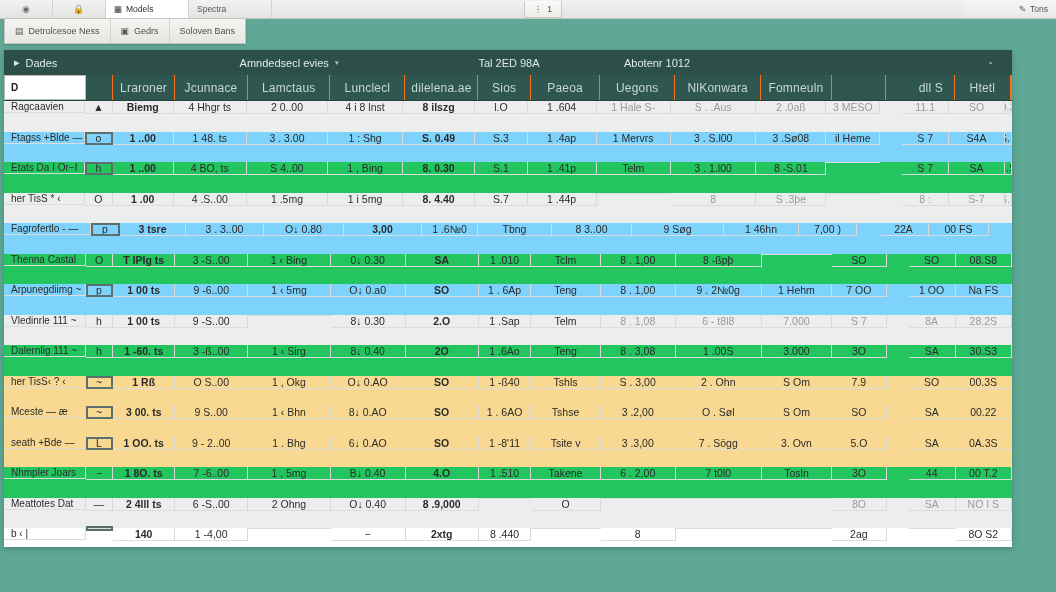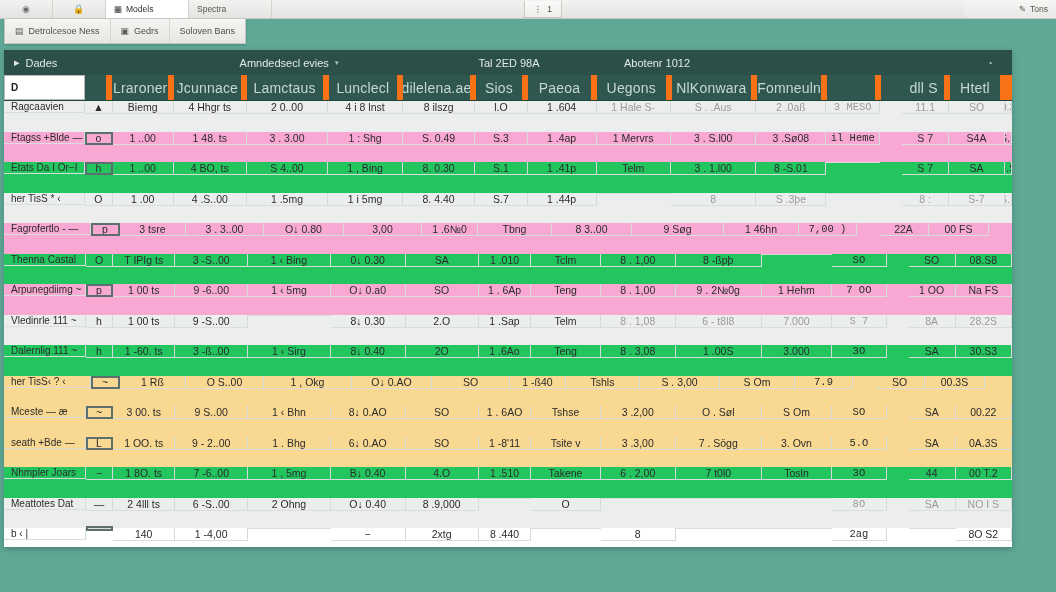--- a/index.html
+++ b/index.html
@@ -83,55 +83,55 @@
   .band-caret { font-size: 7px; opacity: .75; }
   .band-dot { margin-left: auto; margin-right: 10px; font-size: 8px; opacity: .7; }
 
   
   .hrow {
     height: 25px; background: #2f5750; display: flex; align-items: stretch; flex: none;
     border-bottom: 1px solid #24433d;
   }
   .hcell {
     display: flex; align-items: center; justify-content: center;
-    font-size: 14px; color: #c6d8d3; letter-spacing: .2px;
-    border-right: 6px solid #f97316; box-sizing: border-box;
+    font-size: 12px; color: #c6d8d3; letter-spacing: .2px;
+    border-right: 1px solid #f97316; box-sizing: border-box;
     overflow: hidden; white-space: nowrap;
   }
   .hcell.filter {
     background: #ffffff; color: #1a1a1a; font-size: 10px; font-weight: bold;
     justify-content: flex-start; padding-left: 6px; border: 1px solid #b9b9b5;
   }
 
   
   .body { flex: 1; overflow: hidden; background: #fff; }
   .row { display: flex; align-items: flex-start; height: 30.5px; box-sizing: border-box; }
   .row.odd  { background: #22c55e; }
   .row.even { background: #eceeed; }
-  .row.green  { background: #f9a8d4; }
+  .row.green  { background: #7dd3fc; }
   .row.orange { background: #f9d891; }
   .row.blank  { background: #ffffff; }
 
   .cell {
     display: flex; align-items: center; justify-content: center;
     font-size: 10.5px; color: #2b2b2b; box-sizing: border-box;
     border-right: 1px solid #d6dad9; border-bottom: 1px solid #d9dddc;
     overflow: hidden; white-space: nowrap; padding: 0 3px;
   }
   .cell.label { justify-content: flex-start; padding-left: 7px; font-size: 10px; }
   .cell.dim   { color: #9a9a9a; }
-  .cell.bold  { font-weight: normal; }
+  .cell.bold  { font-weight: bold; }
   .cell.sel   { outline: 2px solid #5c6f6c; outline-offset: -2px; }
 
   
   .c0 { width: 87px; }  .c1 { width: 29px; }  .c2 { width: 66px; }
   .c3 { width: 78px; }  .c4 { width: 88px; }  .c5 { width: 80px; }
   .c6 { width: 78px; }  .c7 { width: 56px; }  .c8 { width: 74px; }
   .c9 { width: 80px; }  .c10{ width: 92px; }  .c11{ width: 75px; }
-  .c12{ width: 58px; font-family: Liberation Mono, monospace; }  .c13{ width: 50px; margin-left: 22px; }  .c14{ width: 60px; }
+  .c12{ width: 58px; }  .c13{ width: 50px; margin-left: 22px; }  .c14{ width: 60px; }
   .c15{ flex: 1; }
 </style>
 </head>
 <body>
 
 <div id="app">
 
   <div class="chrome">
     <div class="chrome-btn">◉</div>
     <div class="chrome-btn">🔒</div>
@@ -368,20 +368,21 @@
           <div class="cell c0 label">her TisS‹ ? ‹</div>
           <div class="cell c1 sel">~</div>
           <div class="cell c2 bold">1 Rß</div>
           <div class="cell c3">O  S..00</div>
           <div class="cell c4">1 , Okg</div>
           <div class="cell c5">O↓ 0.AO</div>
           <div class="cell c6 bold">SO</div>
           <div class="cell c7">1 -ß40</div>
           <div class="cell c8">Tshls</div>
           <div class="cell c9">S . 3,00</div>
+          <div class="cell c10">2 . Ohn</div>
           <div class="cell c11">S Om</div>
           <div class="cell c12">7.9</div>
           <div class="cell c13">SO</div>
           <div class="cell c14">00.3S</div>
         </div>
         <div class="row orange">
           <div class="cell c0 label">Mceste —   æ</div>
           <div class="cell c1 sel">~</div>
           <div class="cell c2 bold">3 00. ts</div>
           <div class="cell c3">9  S..00</div>

